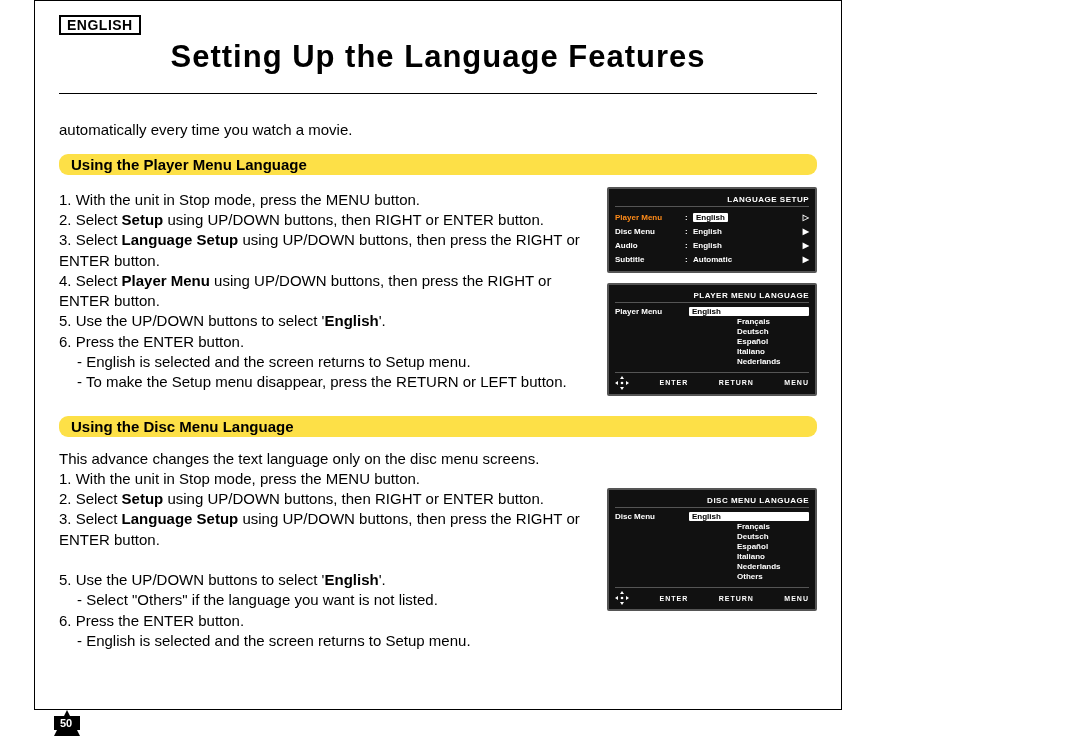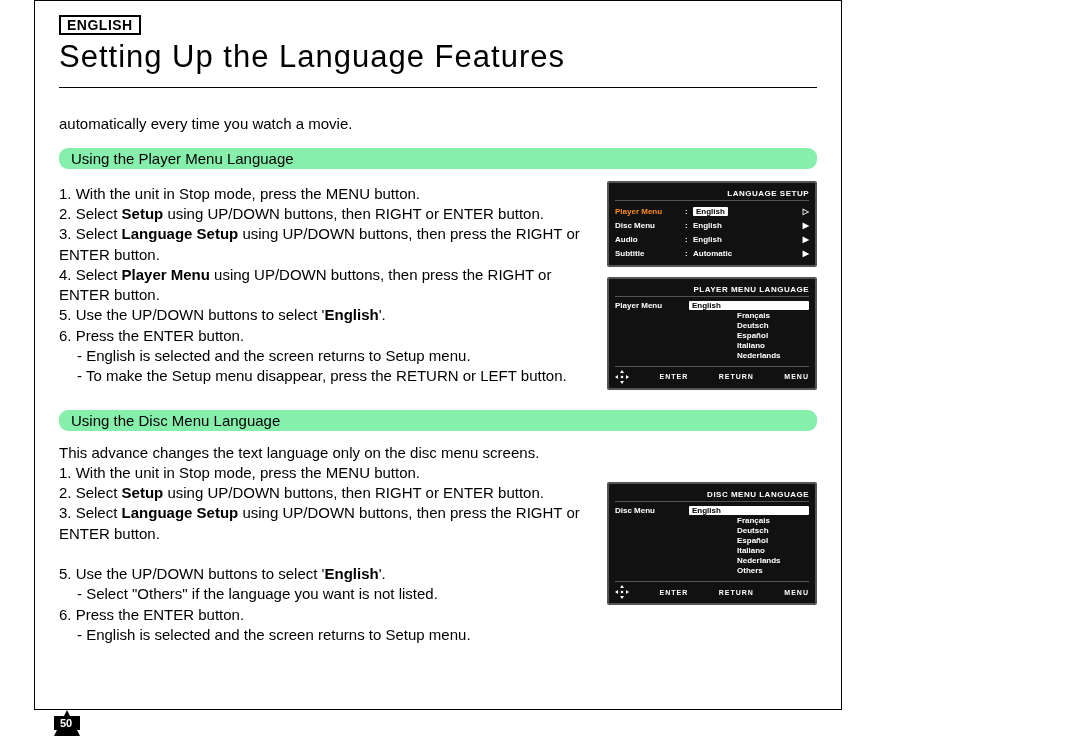--- a/index.html
+++ b/index.html
@@ -25,39 +25,40 @@
   .lang-box {
     display: inline-block;
     border: 2px solid #000;
     padding: 0 6px;
     font-weight: bold;
     font-size: 14px;
     letter-spacing: 0.5px;
   }
   .main-title {
     font-size: 31px;
-    font-weight: normal;
+    font-weight: bold;
     letter-spacing: 1px;
-    margin: 4px 0 12px 0;
+    margin: 4px 0 18px 0;
+    text-align: center;
   }
   .title-rule {
     border: none;
     border-top: 1px solid #000;
     margin: 0 0 8px 0;
   }
   .intro {
     font-size: 15px;
     line-height: 1.25;
     margin-bottom: 14px;
   }
   .section-bar {
-    background: #86efac;
+    background: #fde047;
     border-radius: 9px;
     padding: 2px 12px;
-    font-weight: normal;
+    font-weight: bold;
     font-size: 15px;
     margin-bottom: 12px;
   }
   .section-body {
     display: flex;
     align-items: center;
     gap: 20px;
     margin-bottom: 20px;
   }
   .instructions {

